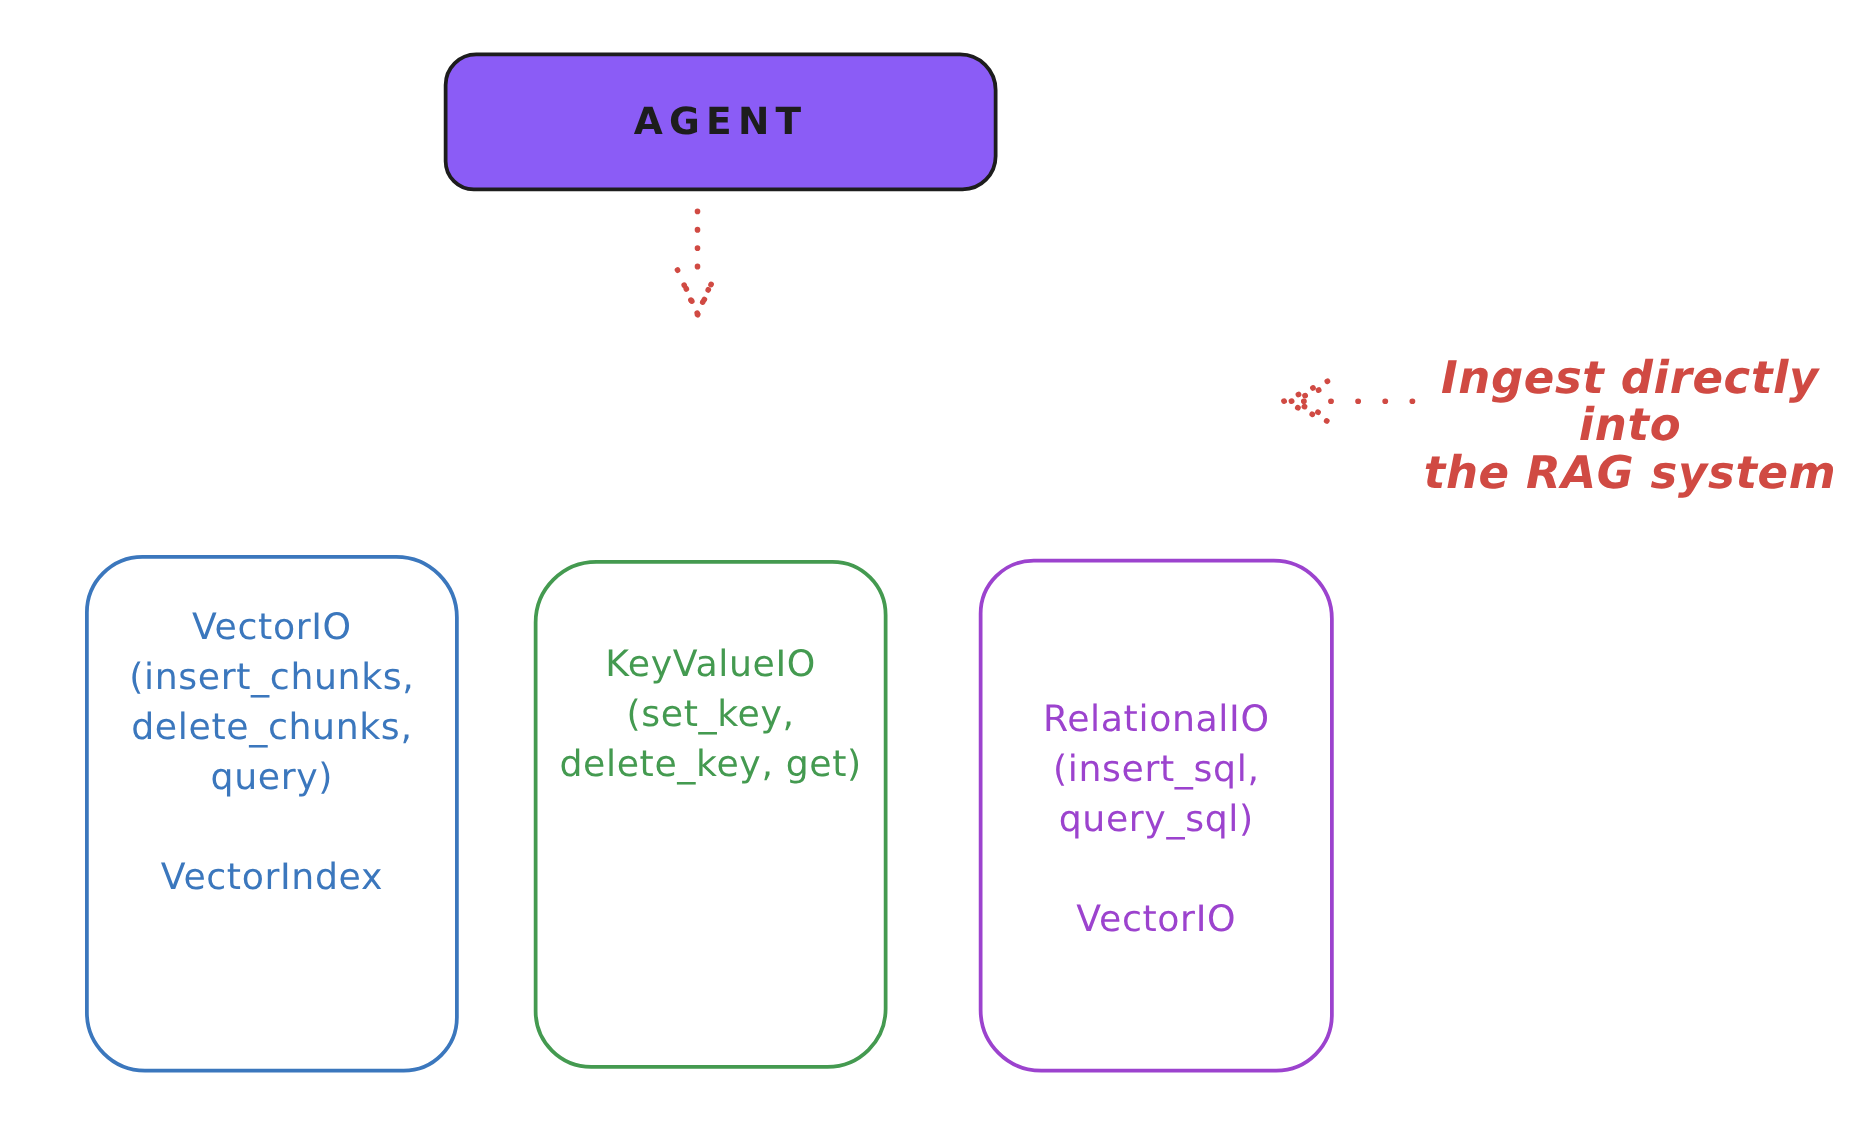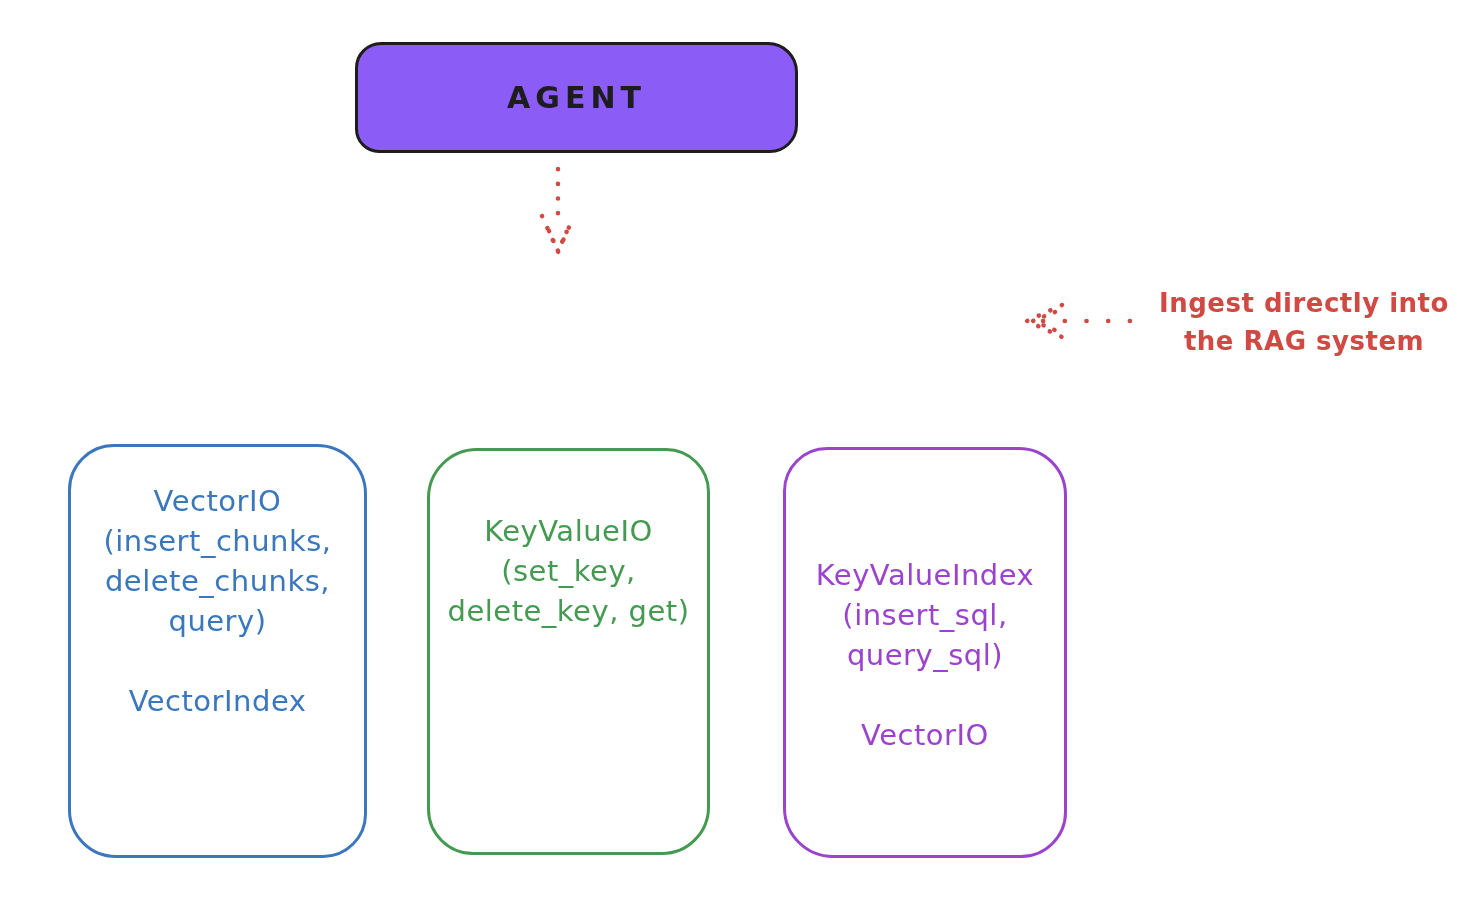--- a/index.html
+++ b/index.html
@@ -98,24 +98,25 @@
   .line-spacer {
     height: 40px;
   }
   .annotation {
     position: absolute;
     left: 1138px;
     top: 284px;
     width: 332px;
     text-align: center;
     color: #d04a43;
-    font-size: 26px;
+    font-size: 36px;
     line-height: 38px;
     font-weight: bold;
     letter-spacing: 0.5px;
+    font-style: italic;
   }
 </style>
 </head>
 <body>
 
 <div class="canvas">
 
   <svg class="overlay" viewBox="0 0 1484 910">
 
     <g stroke="#d04a43" stroke-width="4.5" fill="none" stroke-linecap="round">
@@ -151,20 +152,20 @@
   </div>
 
   <div class="backend-box backend-keyvalue">
     <div>KeyValueIO</div>
     <div>(set_key,</div>
     <div>delete_key, get)</div>
     <div class="line-spacer"></div>
   </div>
 
   <div class="backend-box backend-relational">
-    <div>KeyValueIndex</div>
+    <div>RelationalIO</div>
     <div>(insert_sql,</div>
     <div>query_sql)</div>
     <div class="line-spacer"></div>
     <div>VectorIO</div>
   </div>
 
 </div>
 
 </body></html>

